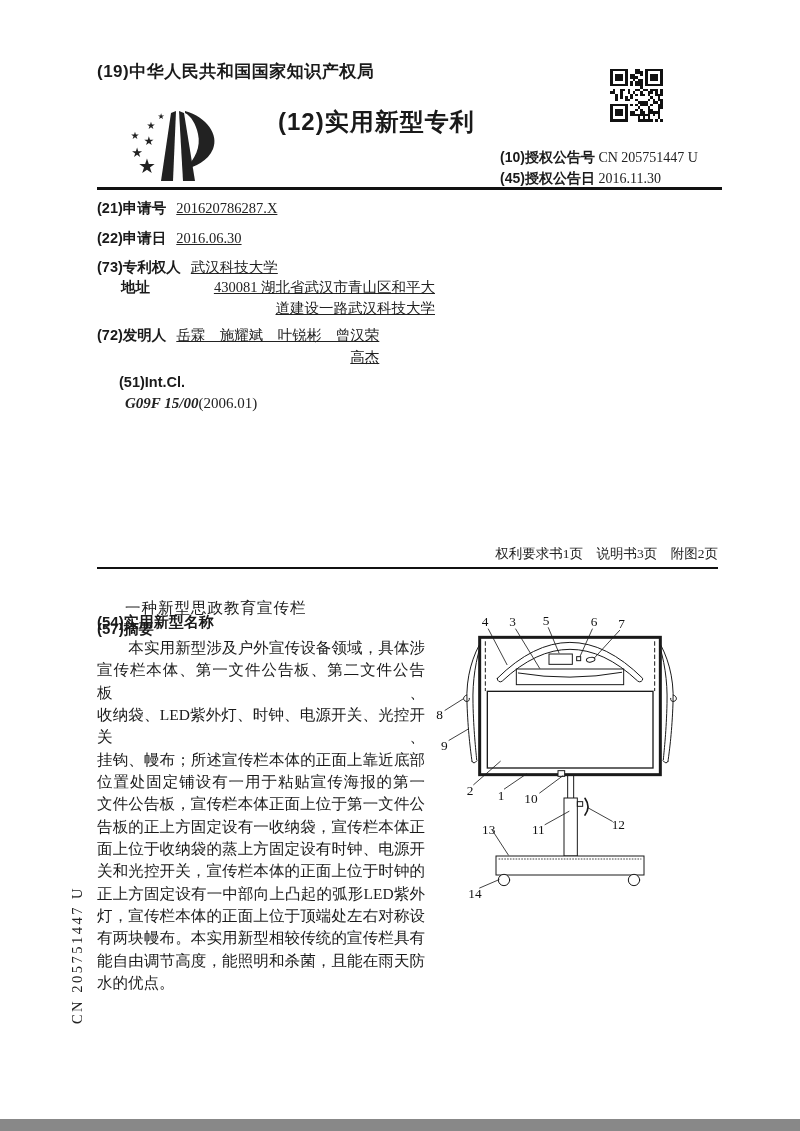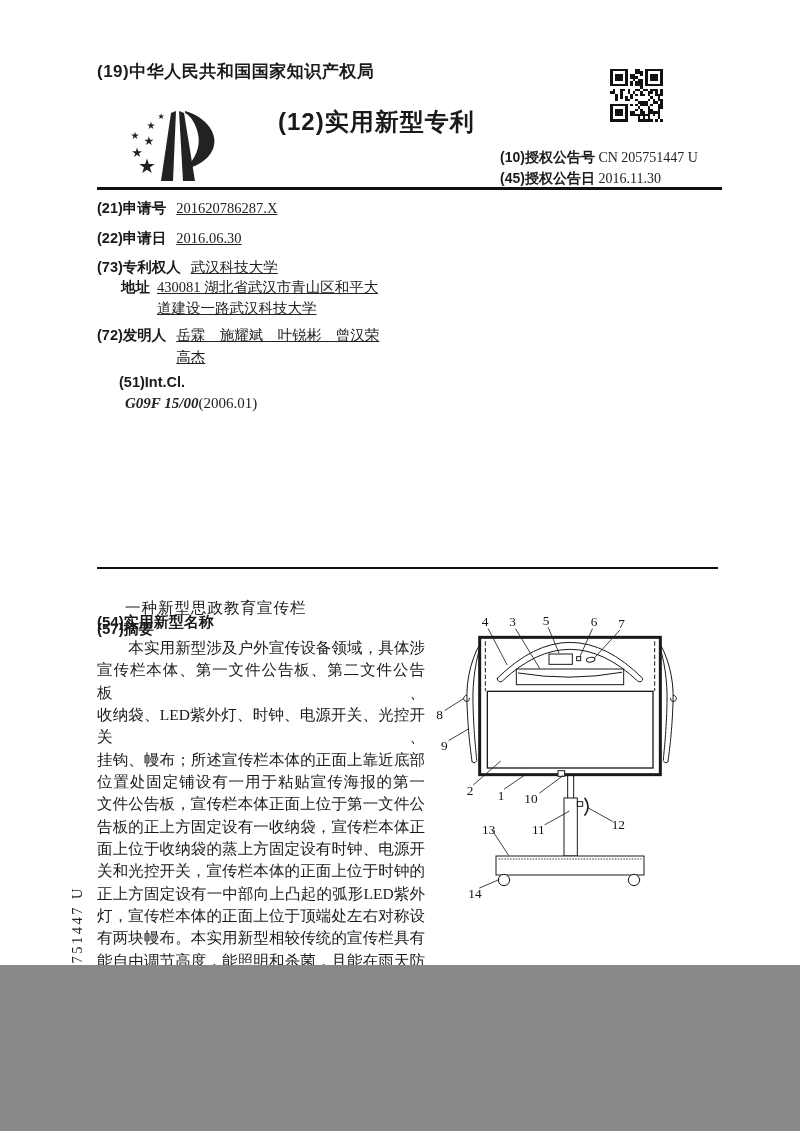--- a/index.html
+++ b/index.html
@@ -1,25 +1,25 @@
 <!DOCTYPE html>
 <html><head>
 <meta charset="utf-8">
 <style>
   html,body{margin:0;padding:0;background:#888;}
   #page{
-    position:relative;width:800px;height:965px;margin:0 auto;
+    position:relative;width:800px;height:1119px;margin:0 auto;
     background:#ffffff;overflow:hidden;
     font-family:"Liberation Serif","DejaVu Serif",serif;
     color:#1a1a1a;
   }
   .abs{position:absolute;}
   .label{font-family:"Liberation Sans","DejaVu Sans",sans-serif;font-weight:700;}
   .serifv{font-family:"Liberation Serif","DejaVu Serif",serif;color:#222;}
-  .pre{white-space:pre-line;}
+  .pre{white-space:pre-line;text-align:right;}
   
   #office-line{left:97px;top:60px;font-size:17px;letter-spacing:0.5px;}
   #doc-type{left:278px;top:106px;font-size:24px;letter-spacing:1px;}
   #logo{left:127px;top:101px;}
   #qr{left:610px;top:68px;}
   #pub-block{left:500px;top:147px;font-size:14px;line-height:20px;}
   #pub-block .row{white-space:nowrap;}
   .rule{background:#111;}
   #rule1{left:97px;top:187px;width:625px;height:3px;}
   #rule2{left:97px;top:567px;width:621px;height:2px;}
@@ -331,20 +331,21 @@
     <span class="label">(72)发明人</span><span class="gap"></span><span class="val serifv pre">岳霖　施耀斌　叶锐彬　曾汉荣
 高杰</span>
   </div>
   <div class="abs bib" id="row51">
     <span class="label">(51)Int.Cl.</span>
   </div>
   <div class="abs serifv" id="row-intcl">
     <span class="cls">G09F 15/00</span><span class="ver">(2006.01)</span>
   </div>
 
+  <div class="abs serifv" id="pages-line">权利要求书1页　说明书3页　附图2页</div>
   <div class="abs rule" id="rule2"></div>
 
   <div class="abs label" id="sec54">(54)实用新型名称</div>
   <div class="abs" id="title-line">一种新型思政教育宣传栏</div>
   <div class="abs label" id="sec57">(57)摘要</div>
 
   <div class="abs" id="abstract">
       <div class="aline">　　本实用新型涉及户外宣传设备领域，具体涉</div>
       <div class="aline">宣传栏本体、第一文件公告板、第二文件公告板、</div>
       <div class="aline">收纳袋、LED紫外灯、时钟、电源开关、光控开关、</div>

